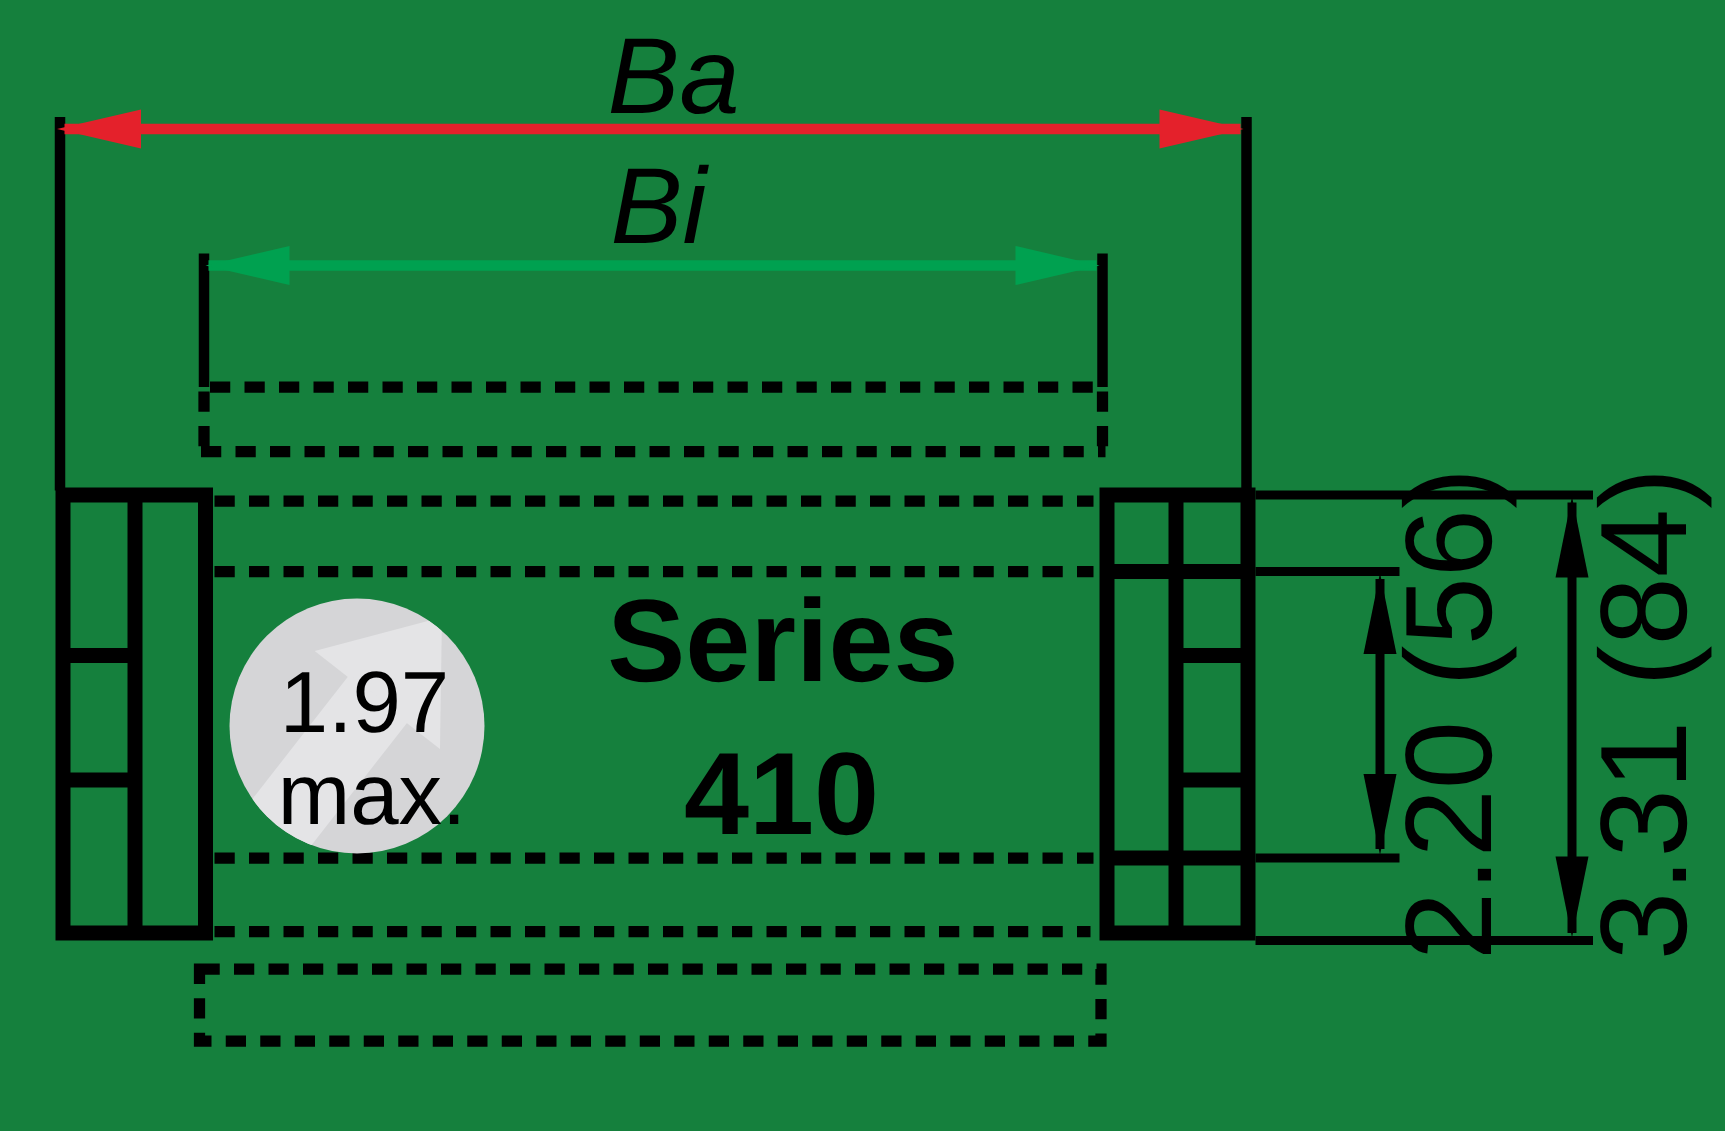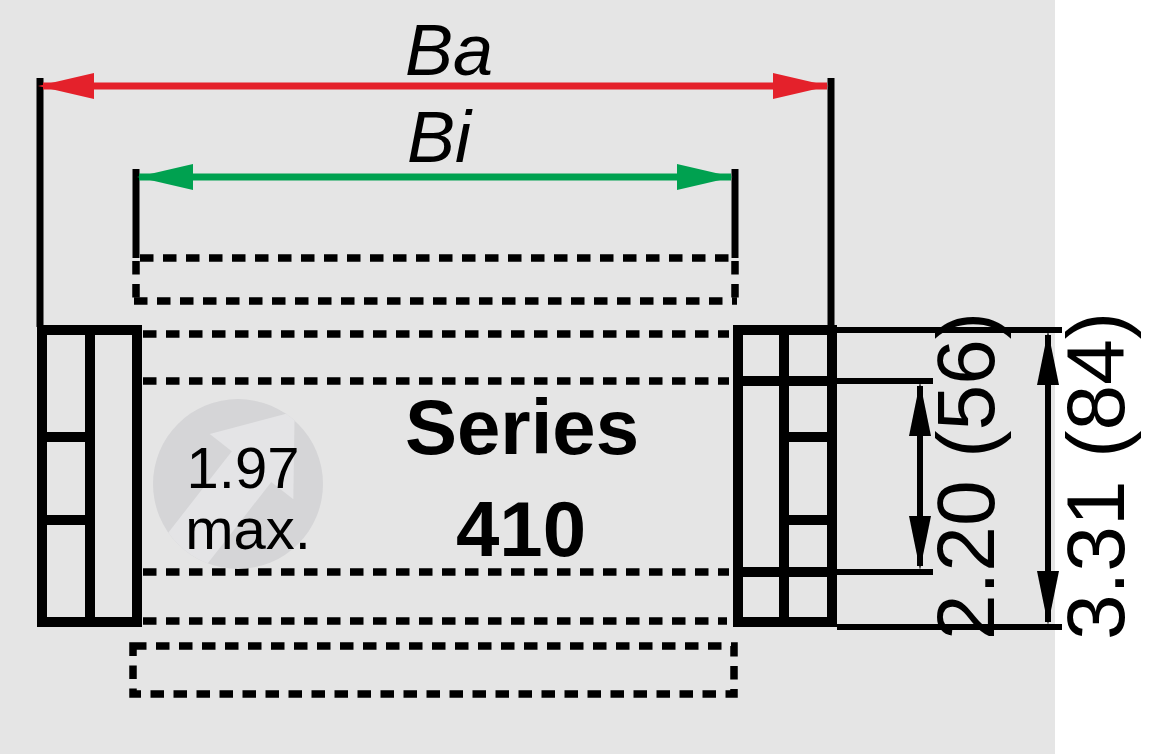--- a/index.html
+++ b/index.html
@@ -5,23 +5,23 @@
   html, body {
     margin: 0;
     padding: 0;
     background: #ffffff;
     width: 1150px;
     height: 754px;
     overflow: hidden;
   }
   .drawing-stage {
     position: relative;
-    width: 1055px;
+    width: 1150px;
     height: 754px;
-    background: #e5e5e5;
+    background: #15803d;
   }
   svg {
     display: block;
   }
   text {
     font-family: "Liberation Sans", "DejaVu Sans", sans-serif;
     fill: #000000;
   }
   .dim-label {
     font-size: 72px;

